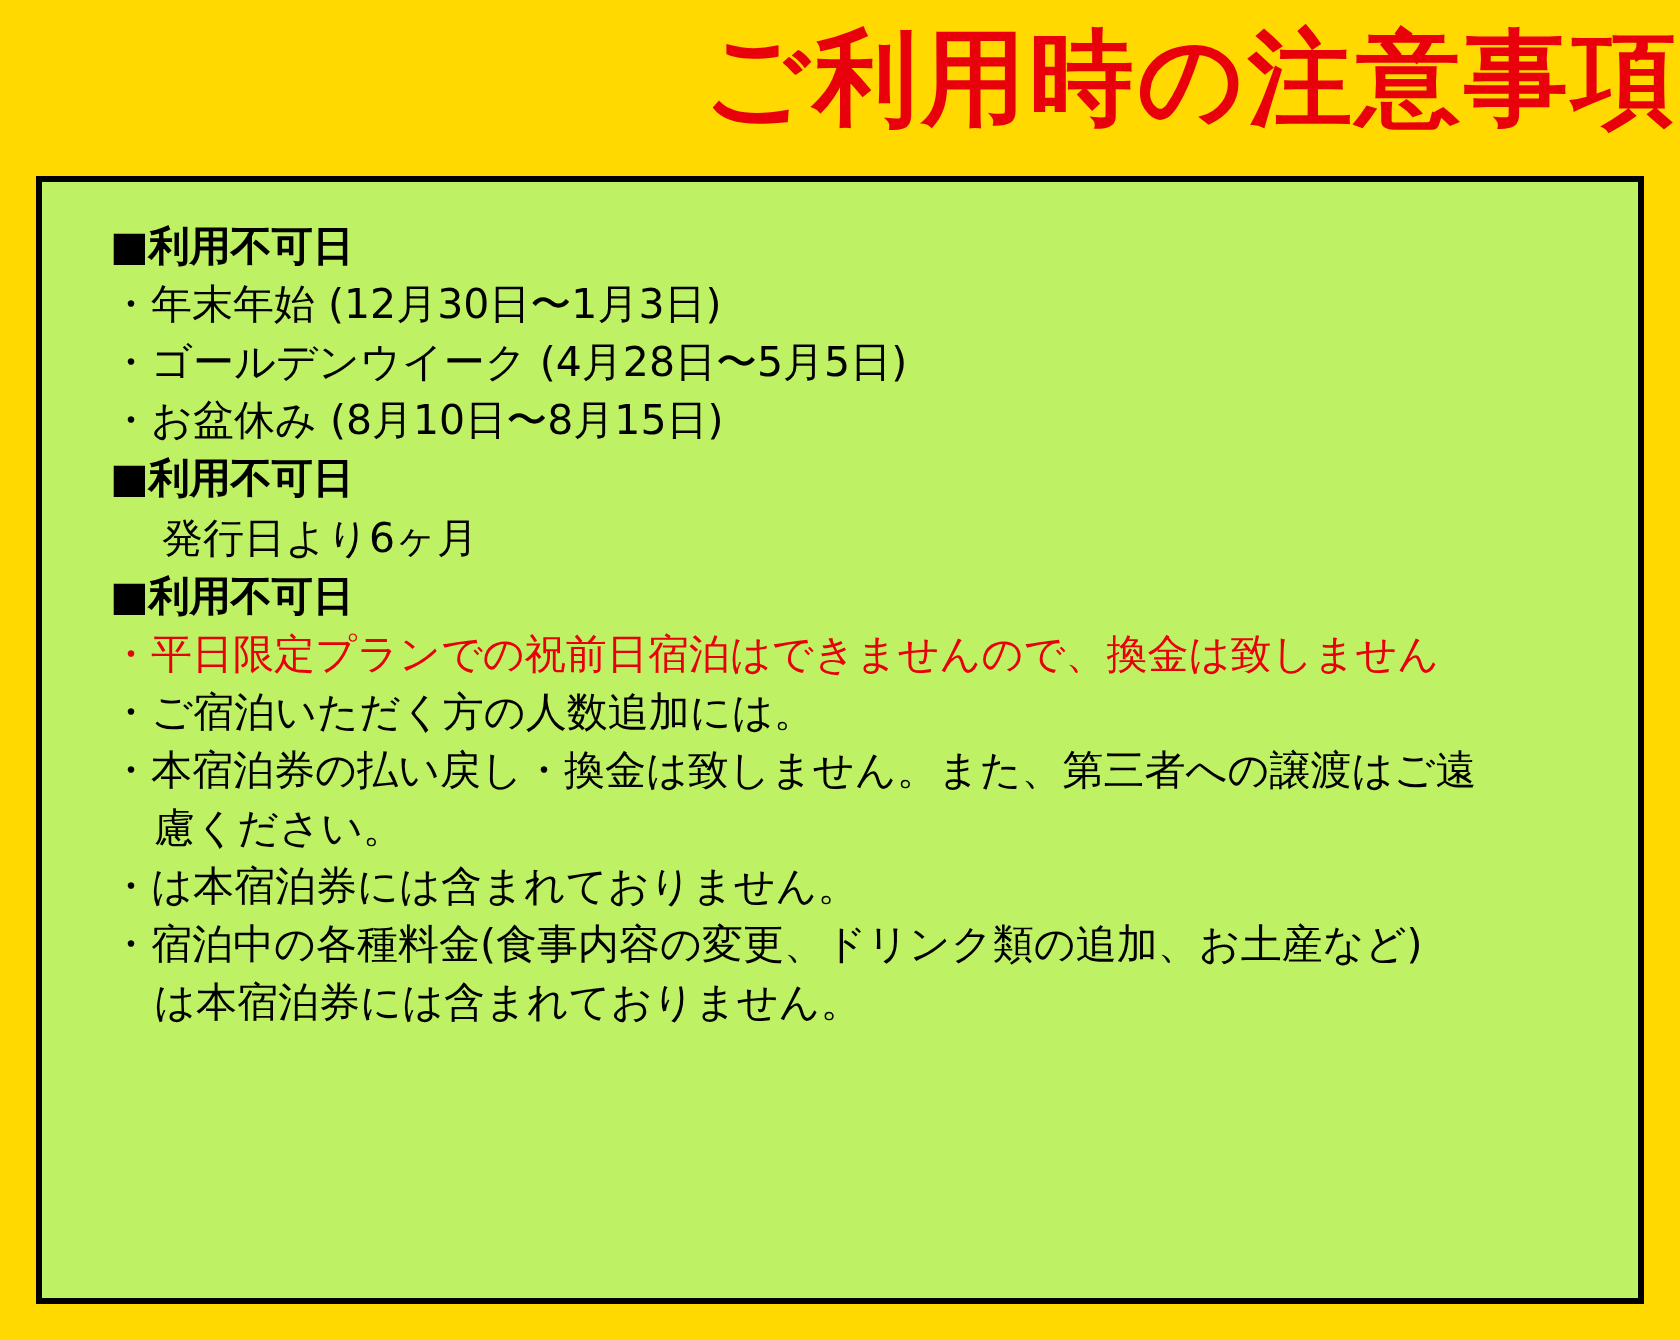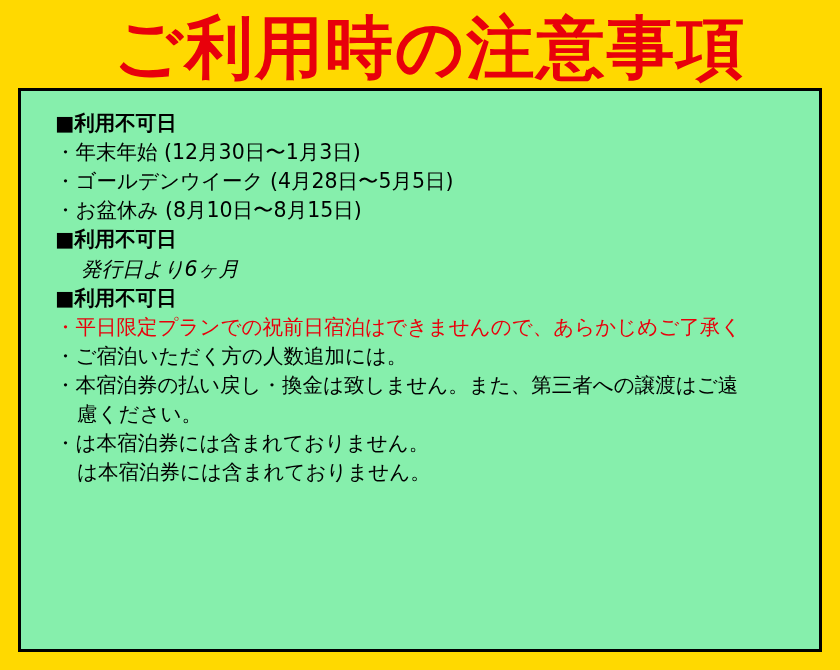--- a/index.html
+++ b/index.html
@@ -14,38 +14,38 @@
     overflow: hidden;
   }
   .page {
     position: relative;
     width: 840px;
     height: 670px;
     box-sizing: border-box;
     background: #FFD900;
   }
   .title {
-    text-align: center;
+    text-align: right;
     color: #E8000B;
-    font-size: 68px;
+    font-size: 52px;
     font-weight: bold;
     letter-spacing: 2px;
     line-height: 1;
     padding-top: 14px;
     padding-bottom: 10px;
     font-family: "DejaVu Sans", "Liberation Sans", sans-serif;
     padding-left: 20px;
   }
   .card {
     position: absolute;
     left: 18px;
     right: 18px;
     top: 88px;
     bottom: 18px;
-    background: #86efac;
+    background: #bef264;
     border: 3px solid #000000;
     box-sizing: border-box;
     overflow: hidden;
   }
   .card-inner {
     padding: 18px 22px 10px 34px;
   }
   .line {
     font-size: 20.5px;
     line-height: 1.42;
@@ -54,21 +54,20 @@
     font-family: "DejaVu Sans", "Liberation Sans", sans-serif;
   }
   .line.heading {
     font-weight: bold;
   }
   .line.red {
     color: #E8000B;
   }
   .line.indent1 {
     padding-left: 26px;
-    font-style: italic;
   }
   .line.indent2 {
     padding-left: 22px;
   }
 </style>
 </head>
 <body>
 
 <div class="page">
 
@@ -76,22 +75,23 @@
 
   <div class="card">
     <div class="card-inner">
         <div class="line heading">■利用不可日</div>
         <div class="line">・年末年始 (12月30日〜1月3日)</div>
         <div class="line">・ゴールデンウイーク (4月28日〜5月5日)</div>
         <div class="line">・お盆休み (8月10日〜8月15日)</div>
         <div class="line heading">■利用不可日</div>
         <div class="line indent1">発行日より6ヶ月</div>
         <div class="line heading">■利用不可日</div>
-        <div class="line red">・平日限定プランでの祝前日宿泊はできませんので、あらかじめご了承く</div>
+        <div class="line red">・平日限定プランでの祝前日宿泊はできませんので、換金は致しません</div>
         <div class="line">・ご宿泊いただく方の人数追加には。</div>
         <div class="line">・本宿泊券の払い戻し・換金は致しません。また、第三者への譲渡はご遠</div>
         <div class="line indent2">慮ください。</div>
         <div class="line">・は本宿泊券には含まれておりません。</div>
+        <div class="line">・宿泊中の各種料金(食事内容の変更、ドリンク類の追加、お土産など)</div>
         <div class="line indent2">は本宿泊券には含まれておりません。</div>
       </div>
   </div>
 
 </div>
 
 </body></html>

